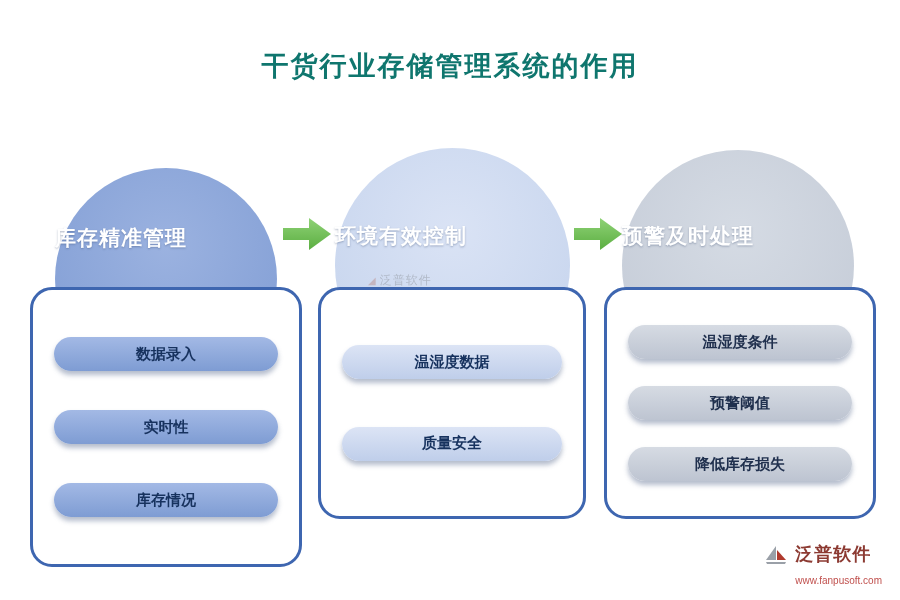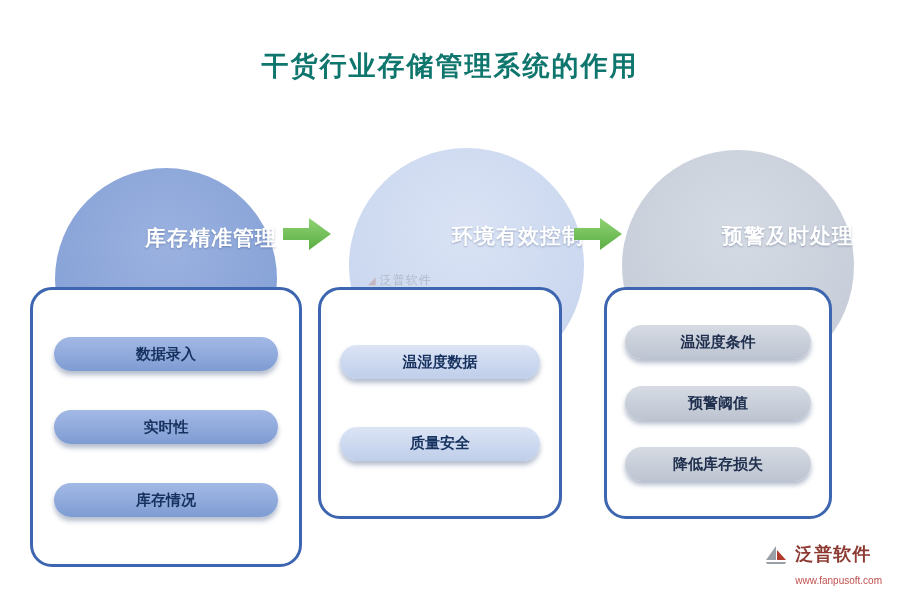--- a/index.html
+++ b/index.html
@@ -9,46 +9,46 @@
   }
   
   .title{
     position:absolute;top:48px;left:0;width:100%;text-align:center;
     font-size:27px;font-weight:bold;color:#0f766e;letter-spacing:2px;
   }
   
   .circle{position:absolute;border-radius:50%;z-index:1;}
   .circle-1{left:55px;top:168px;width:222px;height:222px;
     background:radial-gradient(circle at 50% 35%,#9BB2E0,#7E9BD3);}
-  .circle-2{left:349px;top:148px;width:235px;height:235px;
+  .circle-2{left:335px;top:148px;width:235px;height:235px;
     background:radial-gradient(circle at 50% 35%,#DAE3F5,#C3D2EC);}
   .circle-3{left:622px;top:150px;width:232px;height:232px;
     background:radial-gradient(circle at 50% 35%,#D5DBE4,#C2C9D5);}
   .circle-label{
-    position:absolute;left:0;width:100%;text-align:right;
+    position:absolute;left:0;width:100%;text-align:left;
     font-size:21px;font-weight:bold;color:#ffffff;
     text-shadow:0 1px 2px rgba(40,60,100,0.35);letter-spacing:1px;
   }
   .circle-1 .circle-label{top:56px;}
   .circle-2 .circle-label{top:74px;}
   .circle-3 .circle-label{top:72px;}
   
   .arrow{position:absolute;z-index:3;width:52px;height:40px;}
   .arrow-1{left:281px;top:214px;}
   .arrow-2{left:572px;top:214px;}
   
   .box{
     position:absolute;z-index:2;background:#ffffff;
     border:3px solid #3E66B0;border-radius:22px;
     display:flex;flex-direction:column;justify-content:space-evenly;
     align-items:center;padding:8px 0;box-sizing:border-box;
   }
   .box-1{left:30px;top:287px;width:272px;height:280px;}
-  .box-2{left:318px;top:287px;width:244px;height:232px;}
-  .box-3{left:604px;top:287px;width:228px;height:232px;}
+  .box-2{left:318px;top:287px;width:268px;height:232px;}
+  .box-3{left:604px;top:287px;width:272px;height:232px;}
   
   .pill{
     width:84%;height:34px;border-radius:17px;
     display:flex;align-items:center;justify-content:center;
     font-size:15px;font-weight:bold;color:#17325E;
     box-shadow:0 4px 5px rgba(70,90,130,0.40);
   }
   .box-1 .pill{background:linear-gradient(#A3B9E5,#7E9CD3);}
   .box-2 .pill{background:linear-gradient(#DCE4F5,#BFCEEA);}
   .box-3 .pill{background:linear-gradient(#D6DBE3,#BDC4D1);color:#20304e;}

